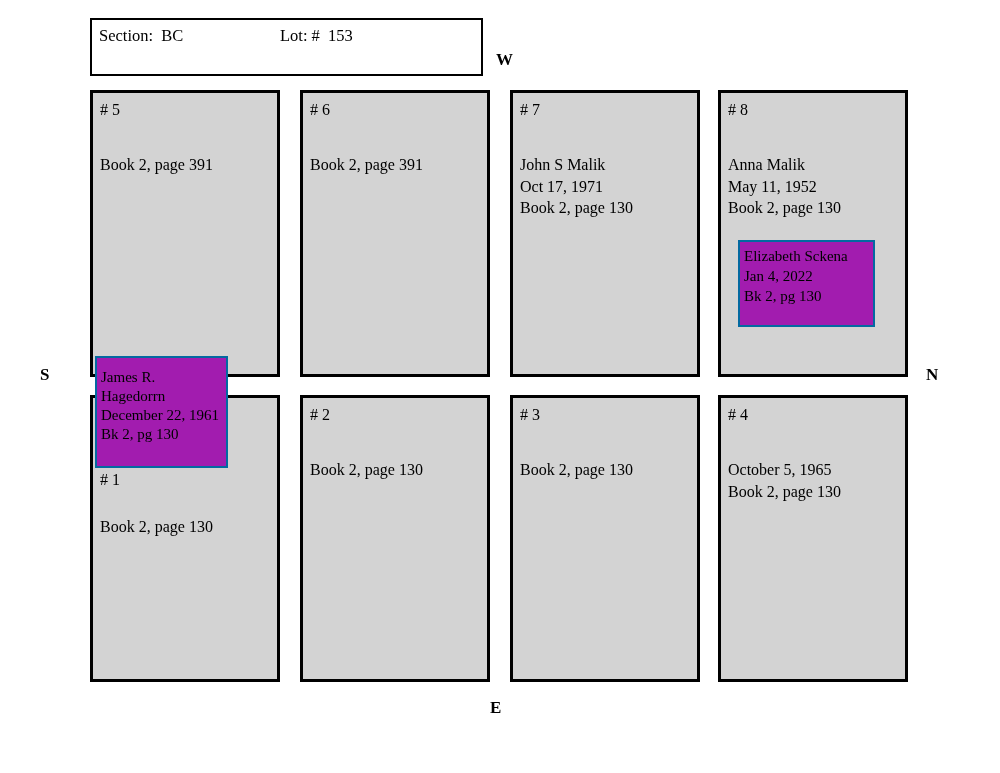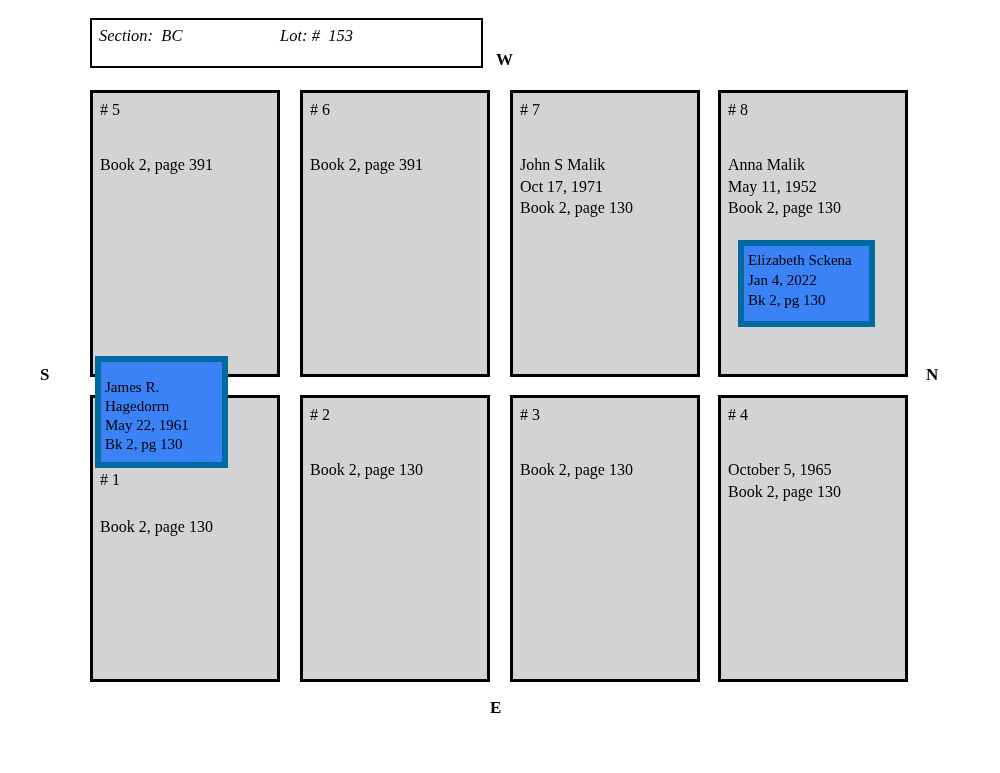--- a/index.html
+++ b/index.html
@@ -16,25 +16,24 @@
     color: #000000;
     overflow: hidden;
   }
 
   
   #header-box {
     position: absolute;
     left: 90px;
     top: 18px;
     width: 393px;
-    height: 50px;
+    height: 58px;
     background: #ffffff;
     border: 2px solid #000000;
     box-sizing: border-box;
-    font-style: italic;
   }
   .header-text {
     position: absolute;
     top: 6px;
     font-size: 16.5px;
     white-space: pre;
   }
   #header-section { left: 7px; }
   #header-lot { left: 188px; }
 
@@ -76,26 +75,26 @@
   .plot-details {
     margin-top: 34px;
     line-height: 21.5px;
   }
   #plot-1 .plot-number  { margin-top: 65px; }
   #plot-1 .plot-details { margin-top: 26px; }
 
   
   .marker {
     position: absolute;
-    background: #3b82f6;
-    border: 6px solid #0369a1;
+    background: #a21caf;
+    border: 2px solid #0369a1;
     box-sizing: border-box;
     font-size: 15px;
     line-height: 19px;
-    padding: 16px 4px;
+    padding: 10px 4px;
     z-index: 5;
   }
   #marker-hagedorrn {
     left: 95px;
     top: 356px;
     width: 133px;
     height: 112px;
   }
   #marker-sckena {
     left: 738px;
@@ -178,21 +177,21 @@
     <div class="plot-number"># 4</div>
     <div class="plot-details">
       <div class="plot-line">October 5, 1965</div>
       <div class="plot-line">Book 2, page 130</div>
     </div>
   </div>
 
   <div id="marker-hagedorrn" class="marker">
     <div class="marker-line">James R.</div>
     <div class="marker-line">Hagedorrn</div>
-    <div class="marker-line">May 22, 1961</div>
+    <div class="marker-line">December 22, 1961</div>
     <div class="marker-line">Bk 2, pg 130</div>
   </div>
 
   <div id="marker-sckena" class="marker">
     <div class="marker-line">Elizabeth Sckena</div>
     <div class="marker-line">Jan 4, 2022</div>
     <div class="marker-line">Bk 2, pg 130</div>
   </div>
 
 </div>

